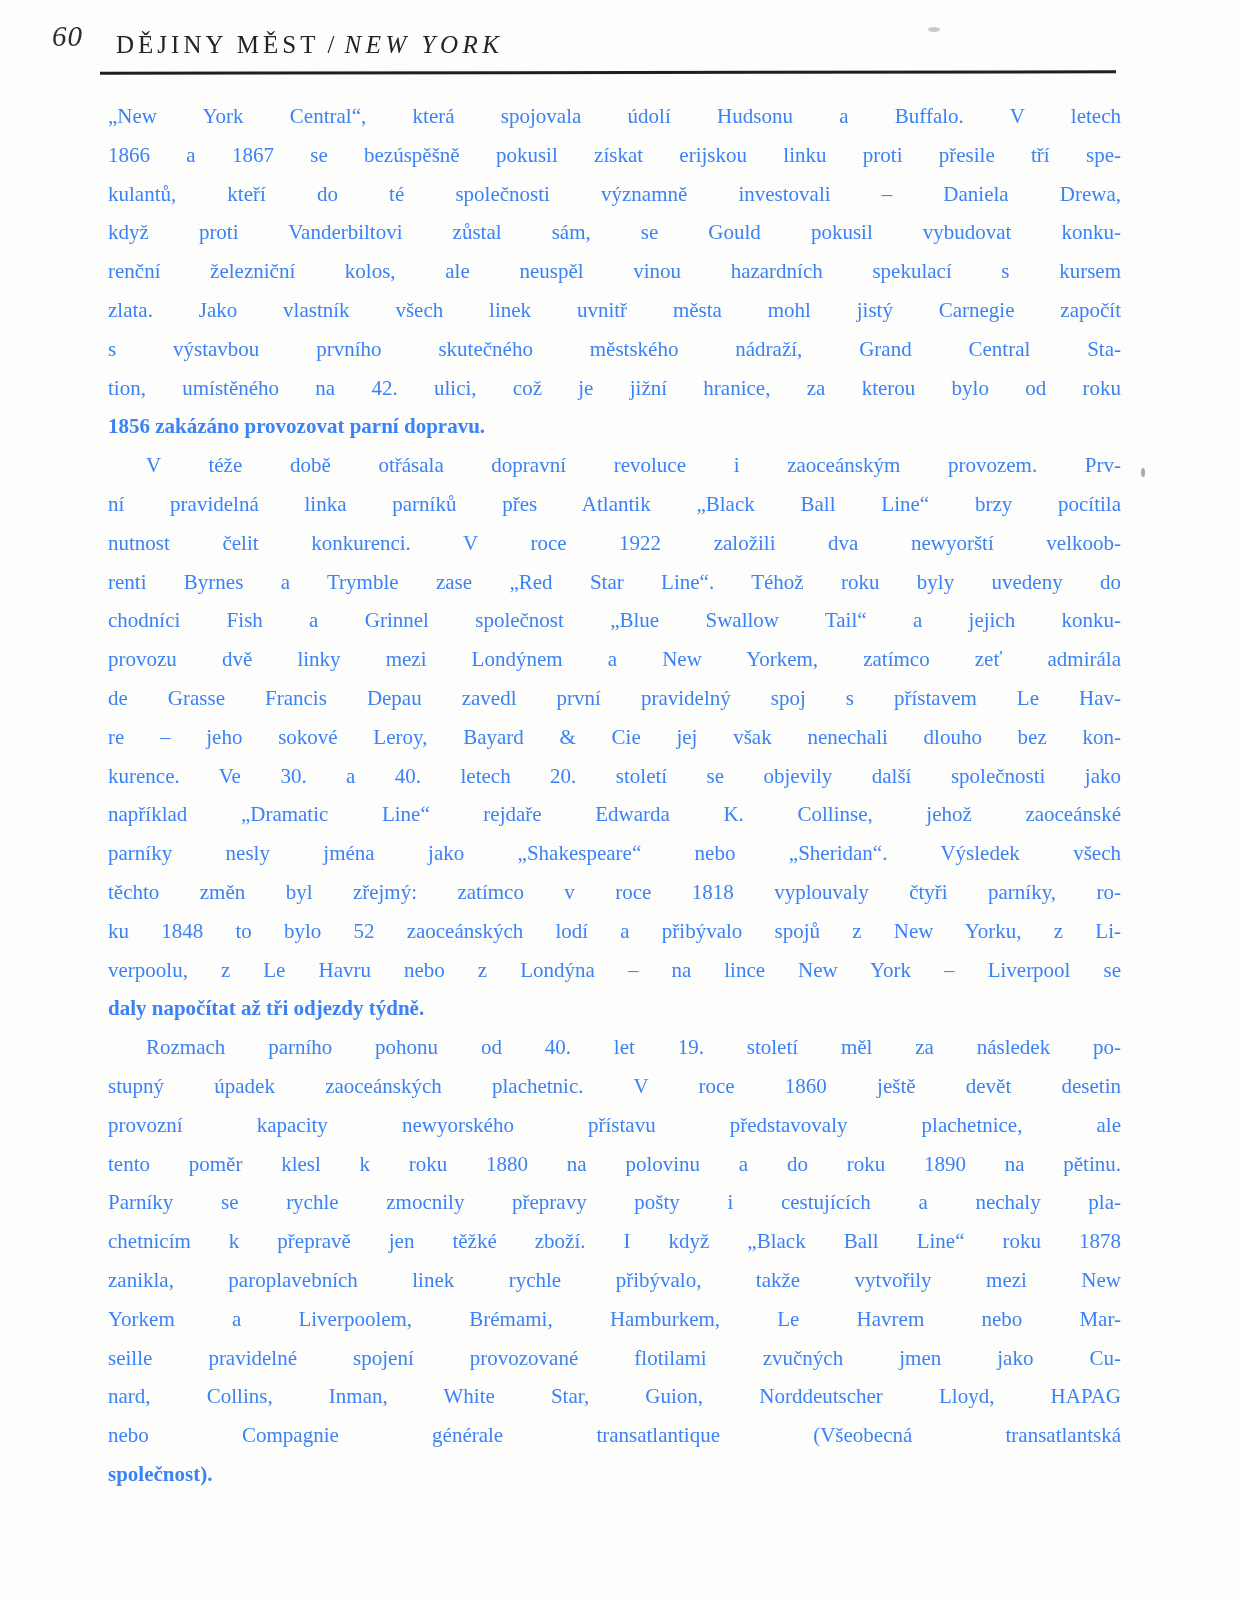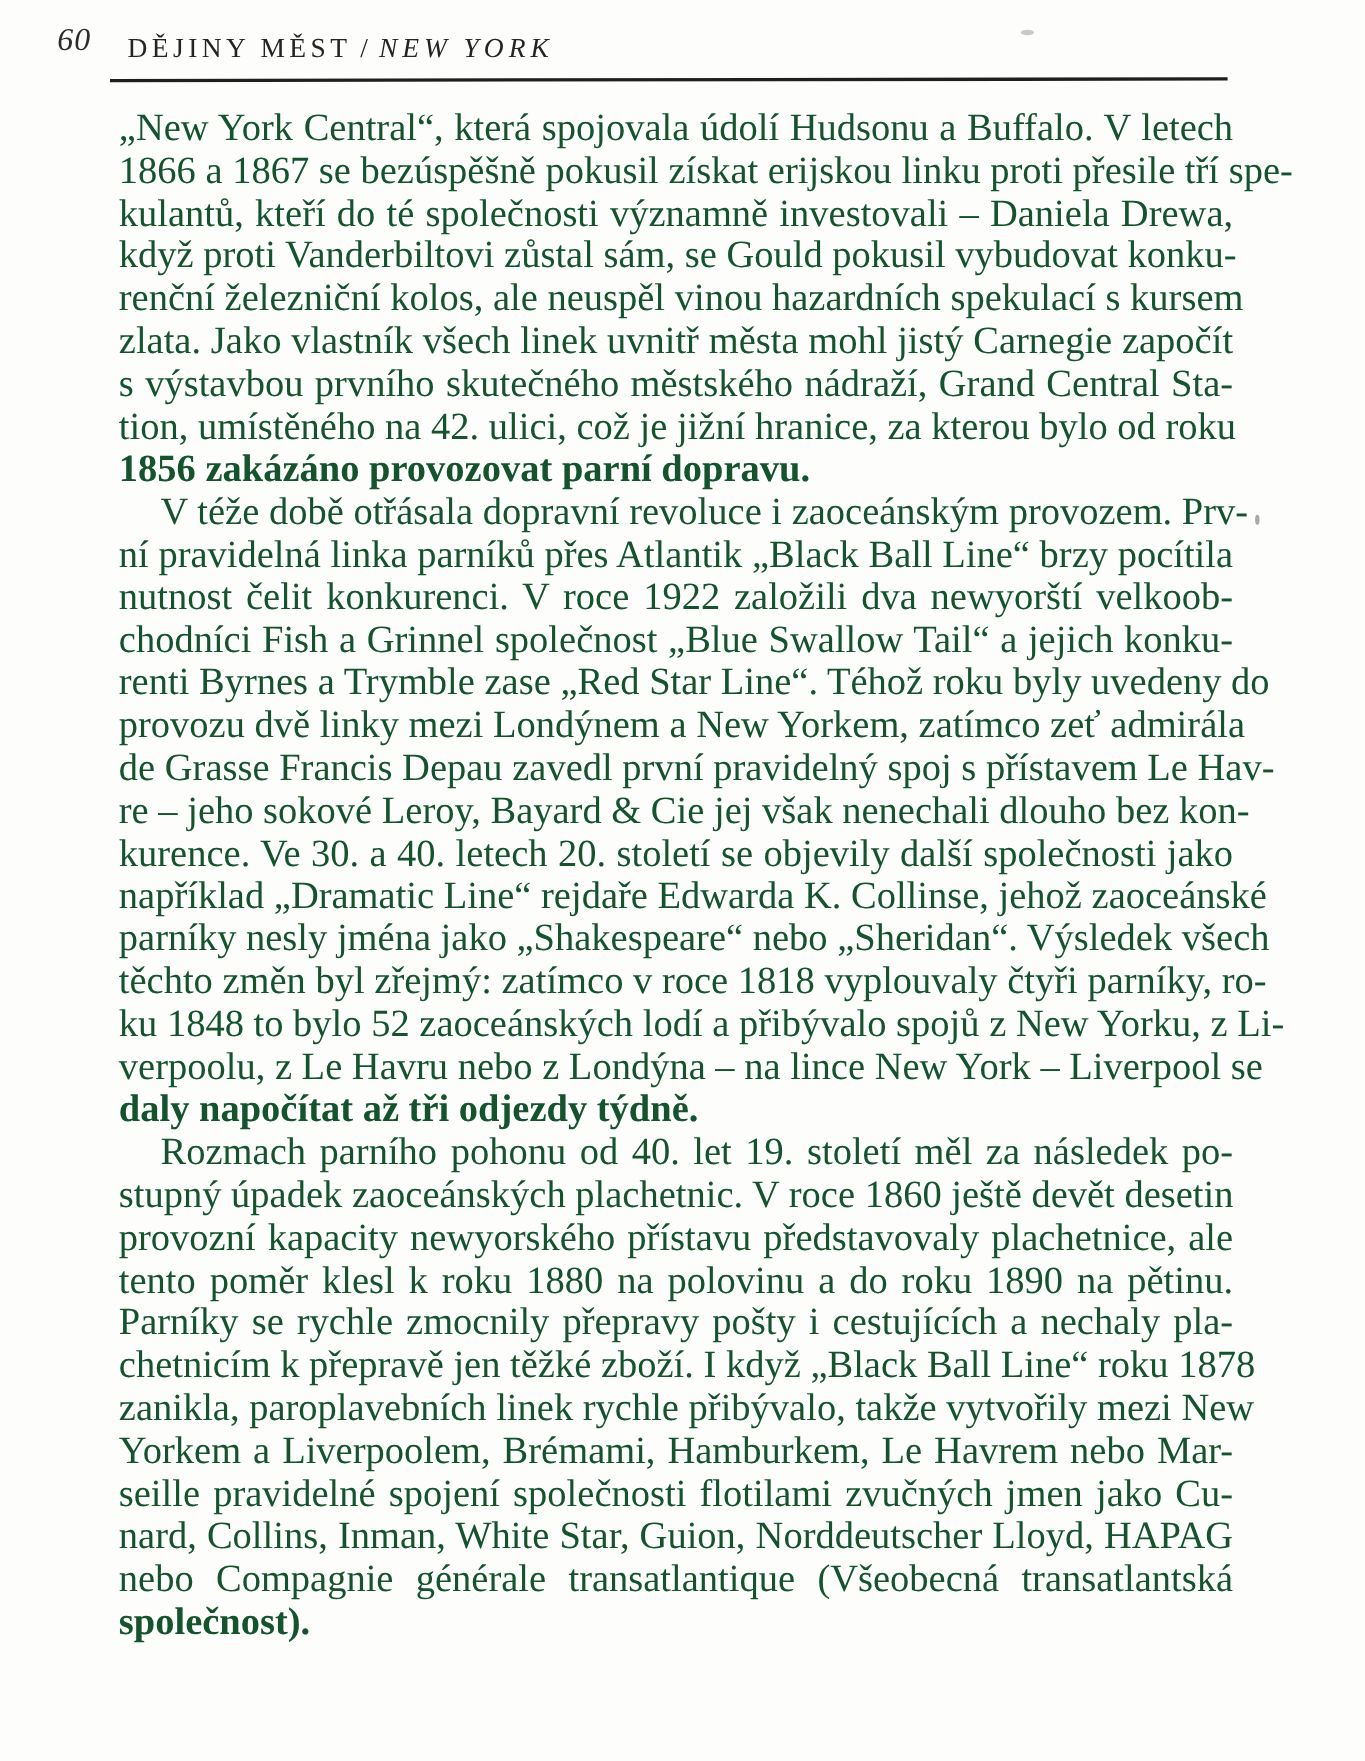--- a/index.html
+++ b/index.html
@@ -40,22 +40,22 @@
     left: 100px; top: 71px;
     width: 1016px; height: 3px;
     background: #1f1f1f;
     transform: rotate(-0.08deg);
   }
   
   .text-block {
     position: absolute;
     left: 108px; top: 97px;
     width: 1013px;
-    font-size: 35px;
-    color: #14532d;
+    font-size: 21px;
+    color: #3b82f6;
   }
   .paragraph { margin: 0; }
   .line {
     line-height: 38.8px;
     height: 38.8px;
     text-align: justify;
     text-align-last: justify;
     white-space: nowrap;
     overflow: visible;
   }
@@ -93,43 +93,43 @@
         <div class="line">renční železniční kolos, ale neuspěl vinou hazardních spekulací s kursem</div>
         <div class="line">zlata. Jako vlastník všech linek uvnitř města mohl jistý Carnegie započít</div>
         <div class="line">s výstavbou prvního skutečného městského nádraží, Grand Central Sta-</div>
         <div class="line">tion, umístěného na 42. ulici, což je jižní hranice, za kterou bylo od roku</div>
         <div class="line last">1856 zakázáno provozovat parní dopravu.</div>
       </div>
       <div class="paragraph">
         <div class="line indent">V téže době otřásala dopravní revoluce i zaoceánským provozem. Prv-</div>
         <div class="line">ní pravidelná linka parníků přes Atlantik „Black Ball Line“ brzy pocítila</div>
         <div class="line">nutnost čelit konkurenci. V roce 1922 založili dva newyorští velkoob-</div>
+        <div class="line">renti Byrnes a Trymble zase „Red Star Line“. Téhož roku byly uvedeny do</div>
         <div class="line">chodníci Fish a Grinnel společnost „Blue Swallow Tail“ a jejich konku-</div>
-        <div class="line">renti Byrnes a Trymble zase „Red Star Line“. Téhož roku byly uvedeny do</div>
         <div class="line">provozu dvě linky mezi Londýnem a New Yorkem, zatímco zeť admirála</div>
         <div class="line">de Grasse Francis Depau zavedl první pravidelný spoj s přístavem Le Hav-</div>
         <div class="line">re – jeho sokové Leroy, Bayard &amp; Cie jej však nenechali dlouho bez kon-</div>
         <div class="line">kurence. Ve 30. a 40. letech 20. století se objevily další společnosti jako</div>
         <div class="line">například „Dramatic Line“ rejdaře Edwarda K. Collinse, jehož zaoceánské</div>
         <div class="line">parníky nesly jména jako „Shakespeare“ nebo „Sheridan“. Výsledek všech</div>
         <div class="line">těchto změn byl zřejmý: zatímco v roce 1818 vyplouvaly čtyři parníky, ro-</div>
         <div class="line">ku 1848 to bylo 52 zaoceánských lodí a přibývalo spojů z New Yorku, z Li-</div>
         <div class="line">verpoolu, z Le Havru nebo z Londýna – na lince New York – Liverpool se</div>
         <div class="line last">daly napočítat až tři odjezdy týdně.</div>
       </div>
       <div class="paragraph">
         <div class="line indent">Rozmach parního pohonu od 40. let 19. století měl za následek po-</div>
         <div class="line">stupný úpadek zaoceánských plachetnic. V roce 1860 ještě devět desetin</div>
         <div class="line">provozní kapacity newyorského přístavu představovaly plachetnice, ale</div>
         <div class="line">tento poměr klesl k roku 1880 na polovinu a do roku 1890 na pětinu.</div>
         <div class="line">Parníky se rychle zmocnily přepravy pošty i cestujících a nechaly pla-</div>
         <div class="line">chetnicím k přepravě jen těžké zboží. I když „Black Ball Line“ roku 1878</div>
         <div class="line">zanikla, paroplavebních linek rychle přibývalo, takže vytvořily mezi New</div>
         <div class="line">Yorkem a Liverpoolem, Brémami, Hamburkem, Le Havrem nebo Mar-</div>
-        <div class="line">seille pravidelné spojení společnosti flotilami zvučných jmen jako Cu-</div>
+        <div class="line">seille pravidelné spojení provozované flotilami zvučných jmen jako Cu-</div>
         <div class="line">nard, Collins, Inman, White Star, Guion, Norddeutscher Lloyd, HAPAG</div>
         <div class="line">nebo Compagnie générale transatlantique (Všeobecná transatlantská</div>
         <div class="line last">společnost).</div>
       </div>
     </div>
 
   <div class="artifact a1"></div>
   <div class="artifact a2"></div>
 
 </div>

